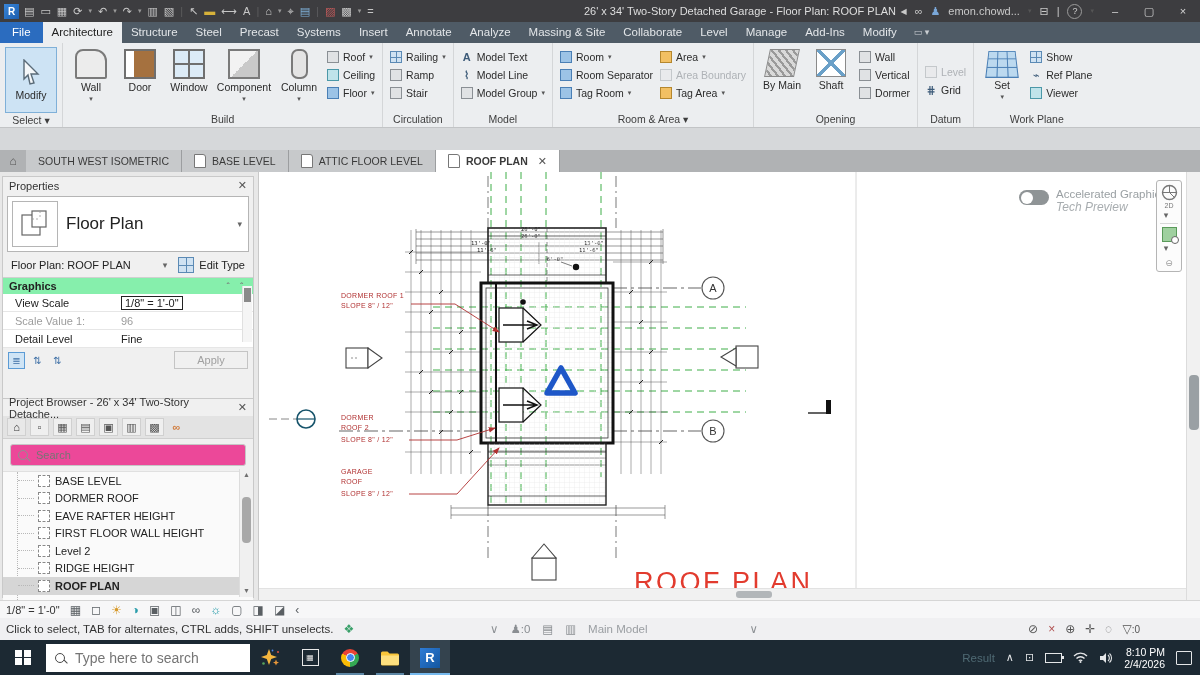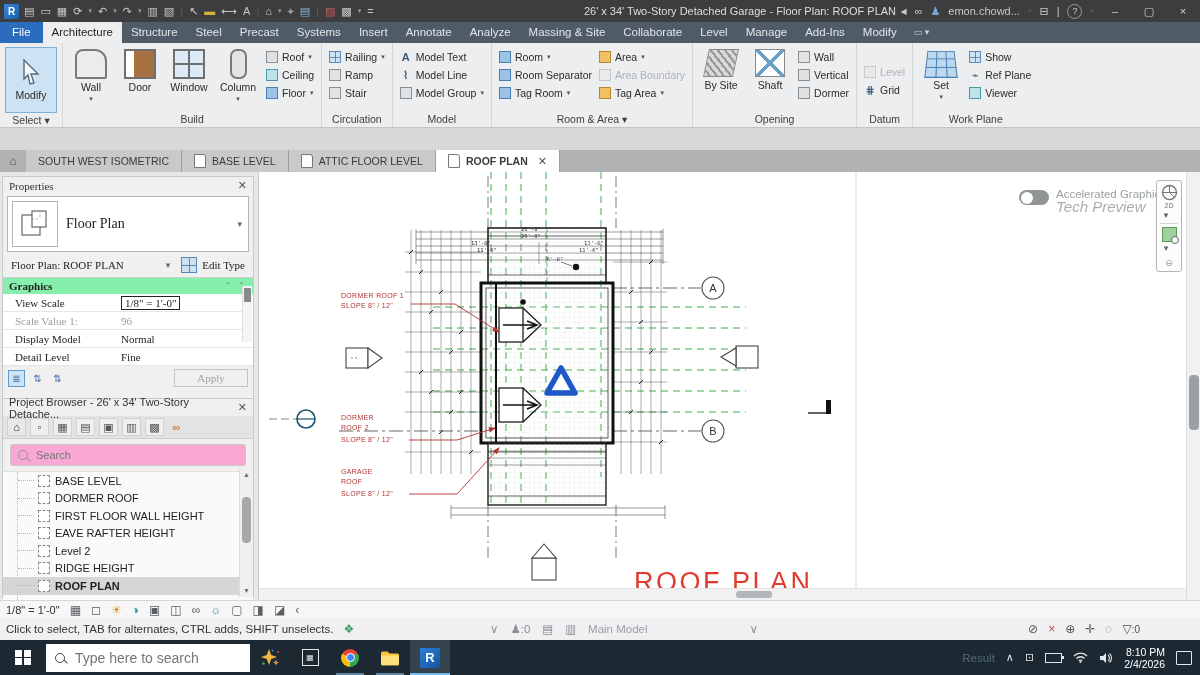--- a/index.html
+++ b/index.html
@@ -58,62 +58,62 @@
   .vtab .vdoc{width:10px;height:12px;border:1px solid #777;background:#fff;border-radius:0 3px 0 0;}
   .vtab.active{background:#fff;font-weight:bold;}
   .vtab .x{color:#555;font-size:11px;margin-left:4px;}
   
   .dock{position:absolute;top:172px;left:0;width:258px;bottom:75px;background:#e8e8e8;}
   .pal{position:absolute;left:2px;width:252px;background:#f0f0f0;border:1px solid #c9c9c9;box-sizing:border-box;}
   .palhdr{height:17px;display:flex;align-items:center;padding:0 6px;font-size:11px;color:#333;}
   .palhdr .x{margin-left:auto;color:#555;font-size:11px;}
   .typesel{margin:2px 4px;background:#fff;border:1px solid #b5b5b5;height:54px;display:flex;align-items:center;}
   .thumb{width:44px;height:44px;border:1px solid #b5b5b5;margin:0 8px 0 4px;background:#fff;flex:none;display:flex;align-items:center;justify-content:center;}
-  .tsel-label{flex:1;font-size:14px;color:#222;}
+  .tsel-label{flex:1;font-size:17px;color:#222;}
   .caret{color:#666;font-size:9px;padding-right:6px;}
   .instrow{margin:3px 4px 2px 4px;display:flex;align-items:center;font-size:11px;color:#222;height:20px;gap:5px;}
   .etype-ic{width:14px;height:14px;background:#cfe2f2;border:1px solid #5b8ab5;background-image:linear-gradient(#5b8ab5,#5b8ab5),linear-gradient(#5b8ab5,#5b8ab5);background-size:1px 100%,100% 1px;background-position:center;background-repeat:no-repeat;}
   .gsec{background:#86efac;height:16px;font-weight:bold;font-size:11px;color:#222;display:flex;align-items:center;padding:0 6px;border-top:1px solid #d0d0d0;}
   .gsec .gr{margin-left:auto;color:#777;font-size:9px;letter-spacing:4px;}
   .prow{display:flex;height:17px;background:#fff;border-bottom:1px solid #e6e6e6;font-size:11px;align-items:center;color:#222;}
   .plabel{width:106px;padding-left:12px;flex:none;}
   .pval{flex:1;}
   .vbox{border:1px solid #222;padding:0 3px;margin-right:26px;}
   .muted{color:#9c9c9c;}
   .pfoot{display:flex;align-items:center;height:20px;padding:2px 5px;gap:5px;}
   .fic{width:15px;height:15px;font-size:10px;display:flex;align-items:center;justify-content:center;color:#3c6ea5;}
   .fic.sel{background:#cfe4f5;border:1px solid #5b9bd5;}
   .applybtn{margin-left:auto;width:72px;height:16px;background:#f0f0f0;border:1px solid #c4c4c4;color:#a0a0a0;font-size:11px;text-align:center;line-height:16px;}
   .pvscroll{position:absolute;right:1px;top:109px;width:9px;height:56px;background:#f5f5f5;border-left:1px solid #e0e0e0;}
   .pvthumb{margin:2px 1px;height:14px;background:#8a8a8a;}
   .btb{display:flex;gap:4px;padding:2px 4px;background:#e3e3e3;border-bottom:1px solid #cfcfcf;align-items:center;}
   .btb span{width:17px;height:16px;display:flex;align-items:center;justify-content:center;font-size:11px;color:#555;background:#efefef;border:1px solid #d0d0d0;}
   .btb .home{background:#e8e8e8;color:#333;}
   .btb .link{color:#d07a3a;font-weight:bold;border:none;background:none;}
-  .bsearch{margin:5px 7px;height:20px;background:#f9a8d4;border:1px solid #c6c6c6;border-radius:3px;display:flex;align-items:center;gap:6px;padding:0 7px;}
+  .bsearch{margin:5px 7px;height:20px;background:#ec4899;border:1px solid #c6c6c6;border-radius:3px;display:flex;align-items:center;gap:6px;padding:0 7px;}
   .mag{position:relative;width:8px;height:8px;border:1.4px solid #909090;border-radius:50%;flex:none;}
   .mag:after{content:"";position:absolute;width:5px;height:1.4px;background:#909090;transform:rotate(45deg);right:-4px;bottom:-1px;}
   .bsearch input{border:none;outline:none;font-size:11px;color:#333;width:170px;background:transparent;font-family:inherit;}
   .tree{position:relative;background:#fafafa;height:128px;overflow:hidden;font-size:11px;color:#222;border-top:1px solid #e0e0e0;}
   .guide{position:absolute;left:14px;top:0;bottom:0;border-left:1px dotted #b8b8b8;}
   .trow{display:flex;align-items:center;height:17.5px;padding-left:15px;position:relative;}
   .conn{width:16px;border-top:1px dotted #b8b8b8;height:0;margin-right:4px;flex:none;}
   .tic{width:10px;height:10px;border:1px dashed #8a8a8a;background:#fff;margin-right:5px;flex:none;}
   .trow.sel{background:#d6d6d6;font-weight:bold;}
   .bvscroll{position:absolute;right:0;top:70px;bottom:0;width:13px;background:#f0f0f0;border-left:1px solid #dcdcdc;display:flex;flex-direction:column;align-items:center;font-size:7px;color:#707070;}
   .bvthumb{width:9px;height:46px;background:#a8a8a8;border-radius:4px;margin-top:16px;}
   .bvarr{line-height:12px;}
   .bvarr.dn{position:absolute;bottom:0;}
   
   .canvas{position:absolute;left:258px;top:172px;width:928px;height:428px;background:#fff;overflow:hidden;border-left:1px solid #c9c9c9;}
   .accel{position:absolute;left:760px;top:16px;display:flex;gap:7px;align-items:flex-start;}
   .pill{width:30px;height:15px;background:#8f9496;border-radius:8px;position:relative;flex:none;margin-top:2px;}
   .knob{position:absolute;left:1.5px;top:1.5px;width:12px;height:12px;border-radius:50%;background:#fff;}
   .accel-t1{color:#9aa0a3;font-size:11.5px;line-height:13px;}
-  .accel-t2{color:#a8adb0;font-size:15px;font-style:italic;line-height:12px;}
+  .accel-t2{color:#a8adb0;font-size:12px;font-style:italic;line-height:12px;}
   .navbar{position:absolute;left:897px;top:8px;width:26px;height:92px;background:#fcfcfc;border:1px solid #b5b5b5;border-radius:3px;display:flex;flex-direction:column;align-items:center;padding:3px 0;gap:1px;box-sizing:border-box;font-size:7px;color:#777;}
   .navbar .nsep{width:18px;border-top:1px solid #d8d8d8;margin:2px 0;}
   .zoomic{width:13px;height:13px;background:#9fd09f;border:1px solid #5a9a5a;position:relative;}
   .zoomic:after{content:"";position:absolute;right:-3px;bottom:-3px;width:6px;height:6px;border:1.3px solid #666;border-radius:50%;background:#fff;}
   .minus{margin-top:auto;color:#999;font-size:9px;}
   .chscroll{position:absolute;left:0;right:0;bottom:0;height:11px;background:#f1f1f1;border-top:1px solid #e2e2e2;}
   .chthumb{position:absolute;left:477px;top:2px;width:36px;height:7px;background:#b2b6b9;border-radius:3px;}
   .cvscroll{position:absolute;left:1186px;top:172px;width:14px;height:428px;background:#f1f1f1;border-left:1px solid #dcdcdc;}
   .cvthumb{position:absolute;left:2px;top:203px;width:10px;height:55px;background:#9aa0a4;border-radius:4px;}
   
@@ -239,20 +239,25 @@
           <span class="dd">▾</span>
         </div>
       <div class="lb">
           <span class="lic lic-door"></span>
           <span>Door</span>
         </div>
       <div class="lb">
           <span class="lic lic-window"></span>
           <span>Window</span>
         </div>
+      <div class="lb" style="width:58px;">
+          <span class="lic lic-comp"></span>
+          <span>Component</span>
+          <span class="dd">▾</span>
+        </div>
       <div class="lb">
           <span class="lic lic-col"></span>
           <span>Column</span>
           <span class="dd">▾</span>
         </div>
       <div class="stack">
         <div class="sr">
             <span class="ic ic-gray"></span>
             <span>Roof</span>
             <span class="dd">▾</span>
@@ -348,21 +353,21 @@
           </div>
       </div>
     </div>
     <div class="pcap"><span>Room &amp; Area</span> ▾</div>
   </div>
 
   <div class="panel">
     <div class="pbody">
       <div class="lb">
           <span class="lic lic-byface"></span>
-          <span>By Site</span>
+          <span>By Main</span>
         </div>
       <div class="lb">
           <span class="lic lic-shaft"></span>
           <span>Shaft</span>
         </div>
       <div class="stack">
         <div class="sr">
             <span class="ic ic-gray"></span>
             <span>Wall</span>
           </div>
@@ -438,21 +443,21 @@
     </span>
   <span class="vtab active">
       <span class="vdoc"></span>
       <span>ROOF PLAN</span>
       <span class="x">✕</span>
     </span>
 </div>
 
 <div class="dock">
 
-  <div class="pal" style="top:4px;height:256px;font-family:Liberation Serif, serif;">
+  <div class="pal" style="top:4px;height:256px;">
     <div class="palhdr">
         <span>Properties</span>
         <span class="x">✕</span>
       </div>
     <div class="typesel">
       <span class="thumb">
         <svg width="34" height="34" viewBox="0 0 34 34">
           <rect x="4" y="8" width="18" height="20" fill="#fff" stroke="#666" stroke-width="1.2"></rect>
           <rect x="14" y="4" width="14" height="16" fill="#fff" stroke="#666" stroke-width="1.2"></rect>
           <path d="M14 12 h8 M22 4 v8" stroke="#999" stroke-width="0.8" stroke-dasharray="2 2" fill="none"></path>
@@ -473,24 +478,20 @@
       </div>
     <div class="prow">
         <span class="plabel">View Scale</span>
         <span class="pval"><span class="vbox">1/8" = 1'-0"</span></span>
       </div>
     <div class="prow">
         <span class="plabel muted">Scale Value    1:</span>
         <span class="pval muted">96</span>
       </div>
     <div class="prow">
-        <span class="plabel">Display Model</span>
-        <span class="pval">Normal</span>
-      </div>
-    <div class="prow">
         <span class="plabel">Detail Level</span>
         <span class="pval">Fine</span>
       </div>
     <div class="pfoot">
       <span class="fic sel">≣</span>
       <span class="fic">⇅</span>
       <span class="fic">⇅</span>
       <span class="applybtn">Apply</span>
     </div>
     <div class="pvscroll">
@@ -525,26 +526,26 @@
           <span>BASE LEVEL</span>
         </div>
       <div class="trow">
           <span class="conn"></span>
           <span class="tic"></span>
           <span>DORMER ROOF</span>
         </div>
       <div class="trow">
           <span class="conn"></span>
           <span class="tic"></span>
-          <span>FIRST FLOOR WALL HEIGHT</span>
+          <span>EAVE RAFTER HEIGHT</span>
         </div>
       <div class="trow">
           <span class="conn"></span>
           <span class="tic"></span>
-          <span>EAVE RAFTER HEIGHT</span>
+          <span>FIRST FLOOR WALL HEIGHT</span>
         </div>
       <div class="trow">
           <span class="conn"></span>
           <span class="tic"></span>
           <span>Level 2</span>
         </div>
       <div class="trow">
           <span class="conn"></span>
           <span class="tic"></span>
           <span>RIDGE HEIGHT</span>

